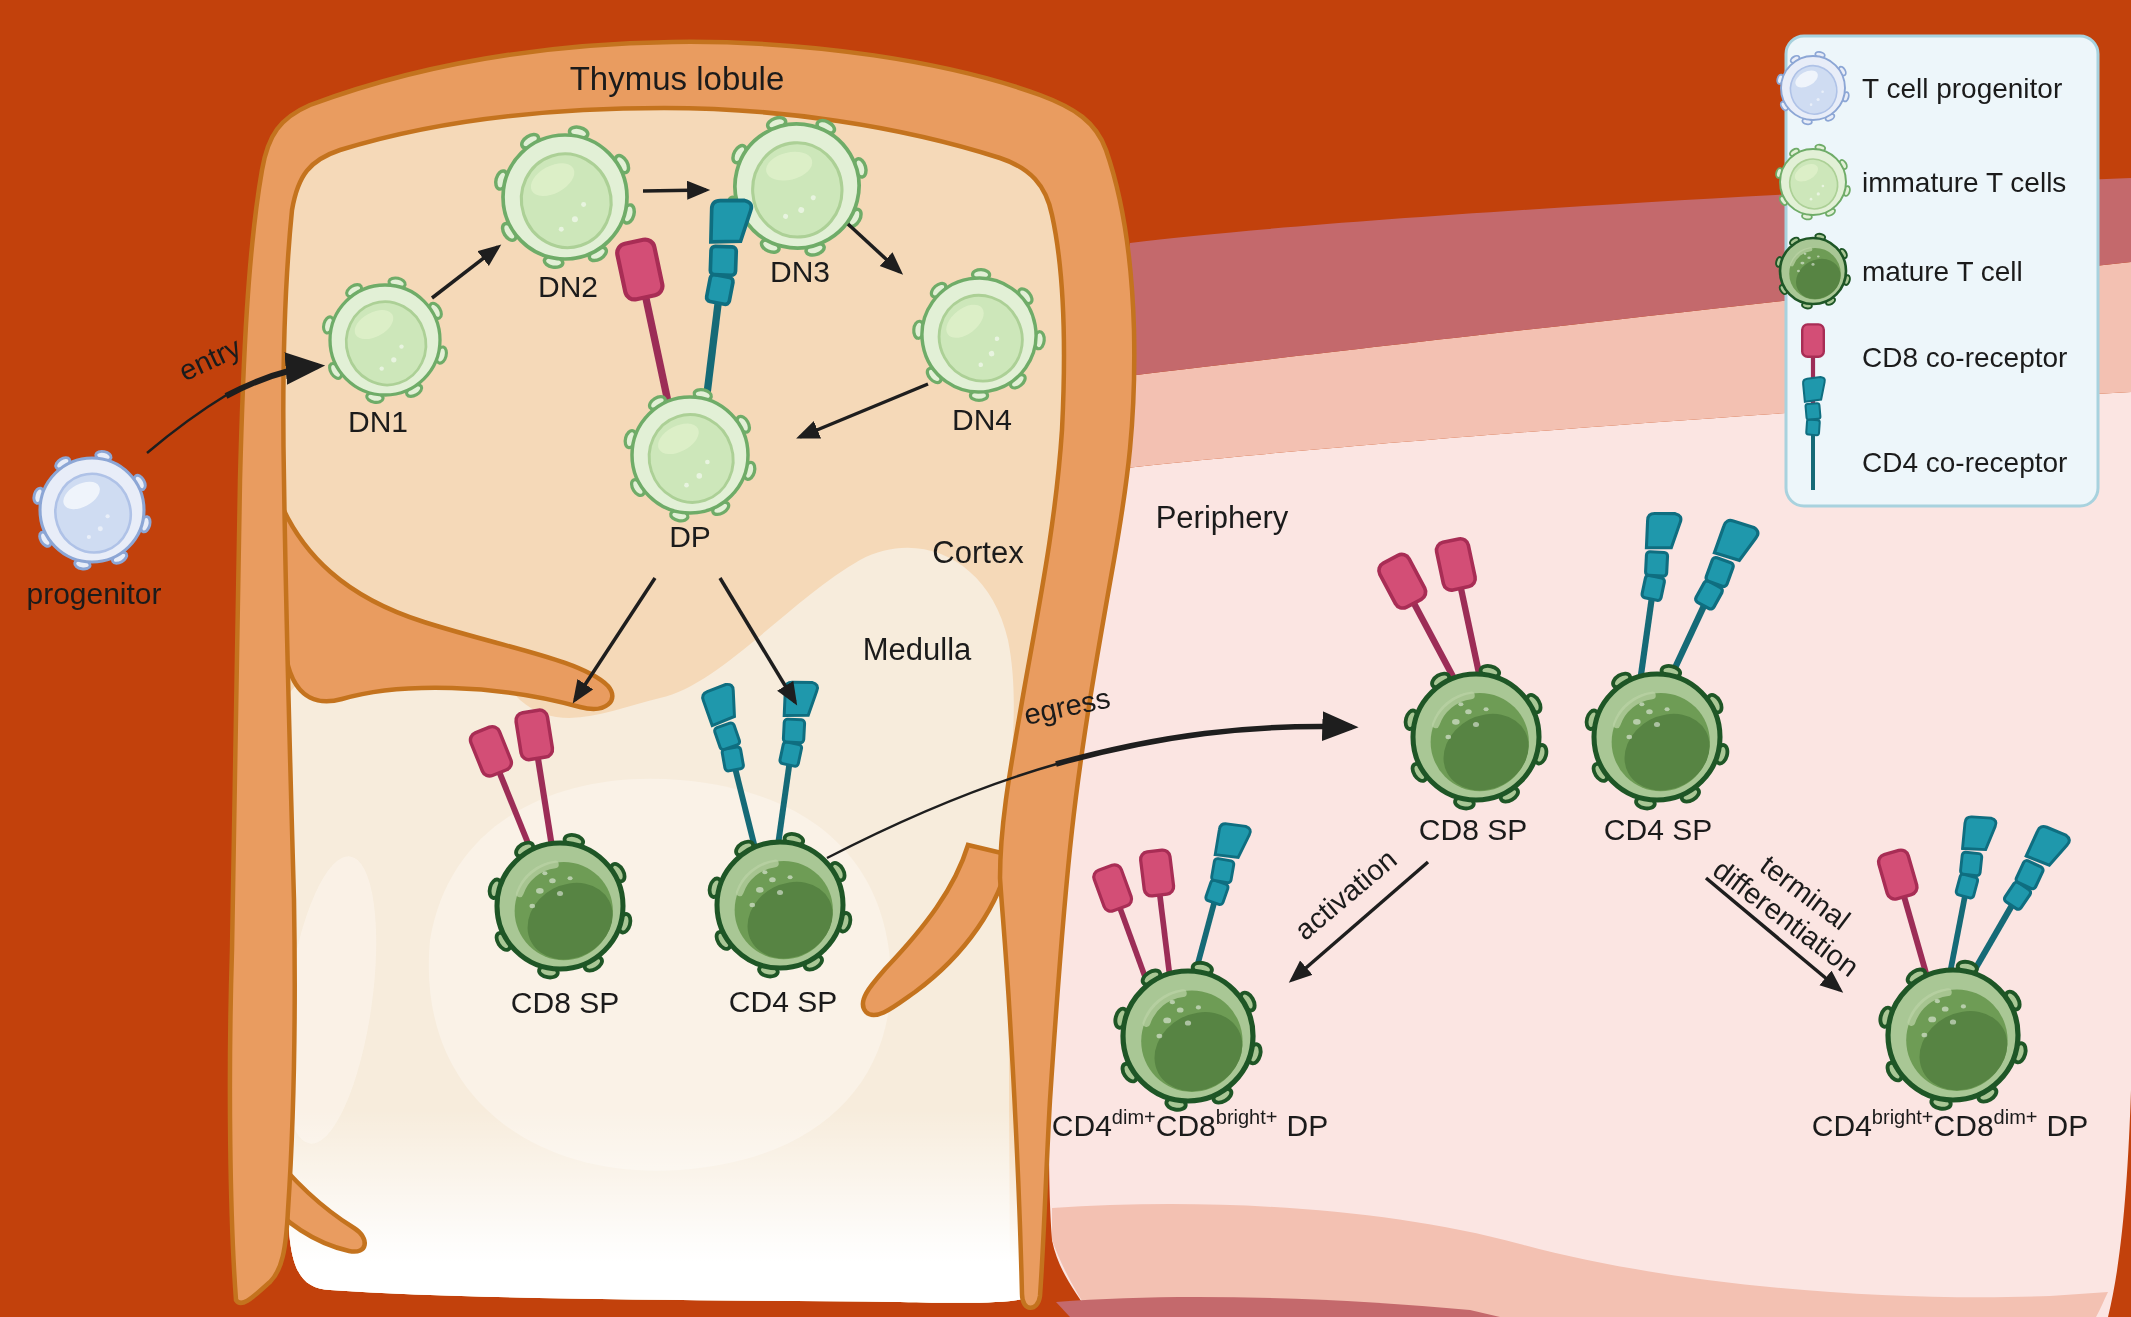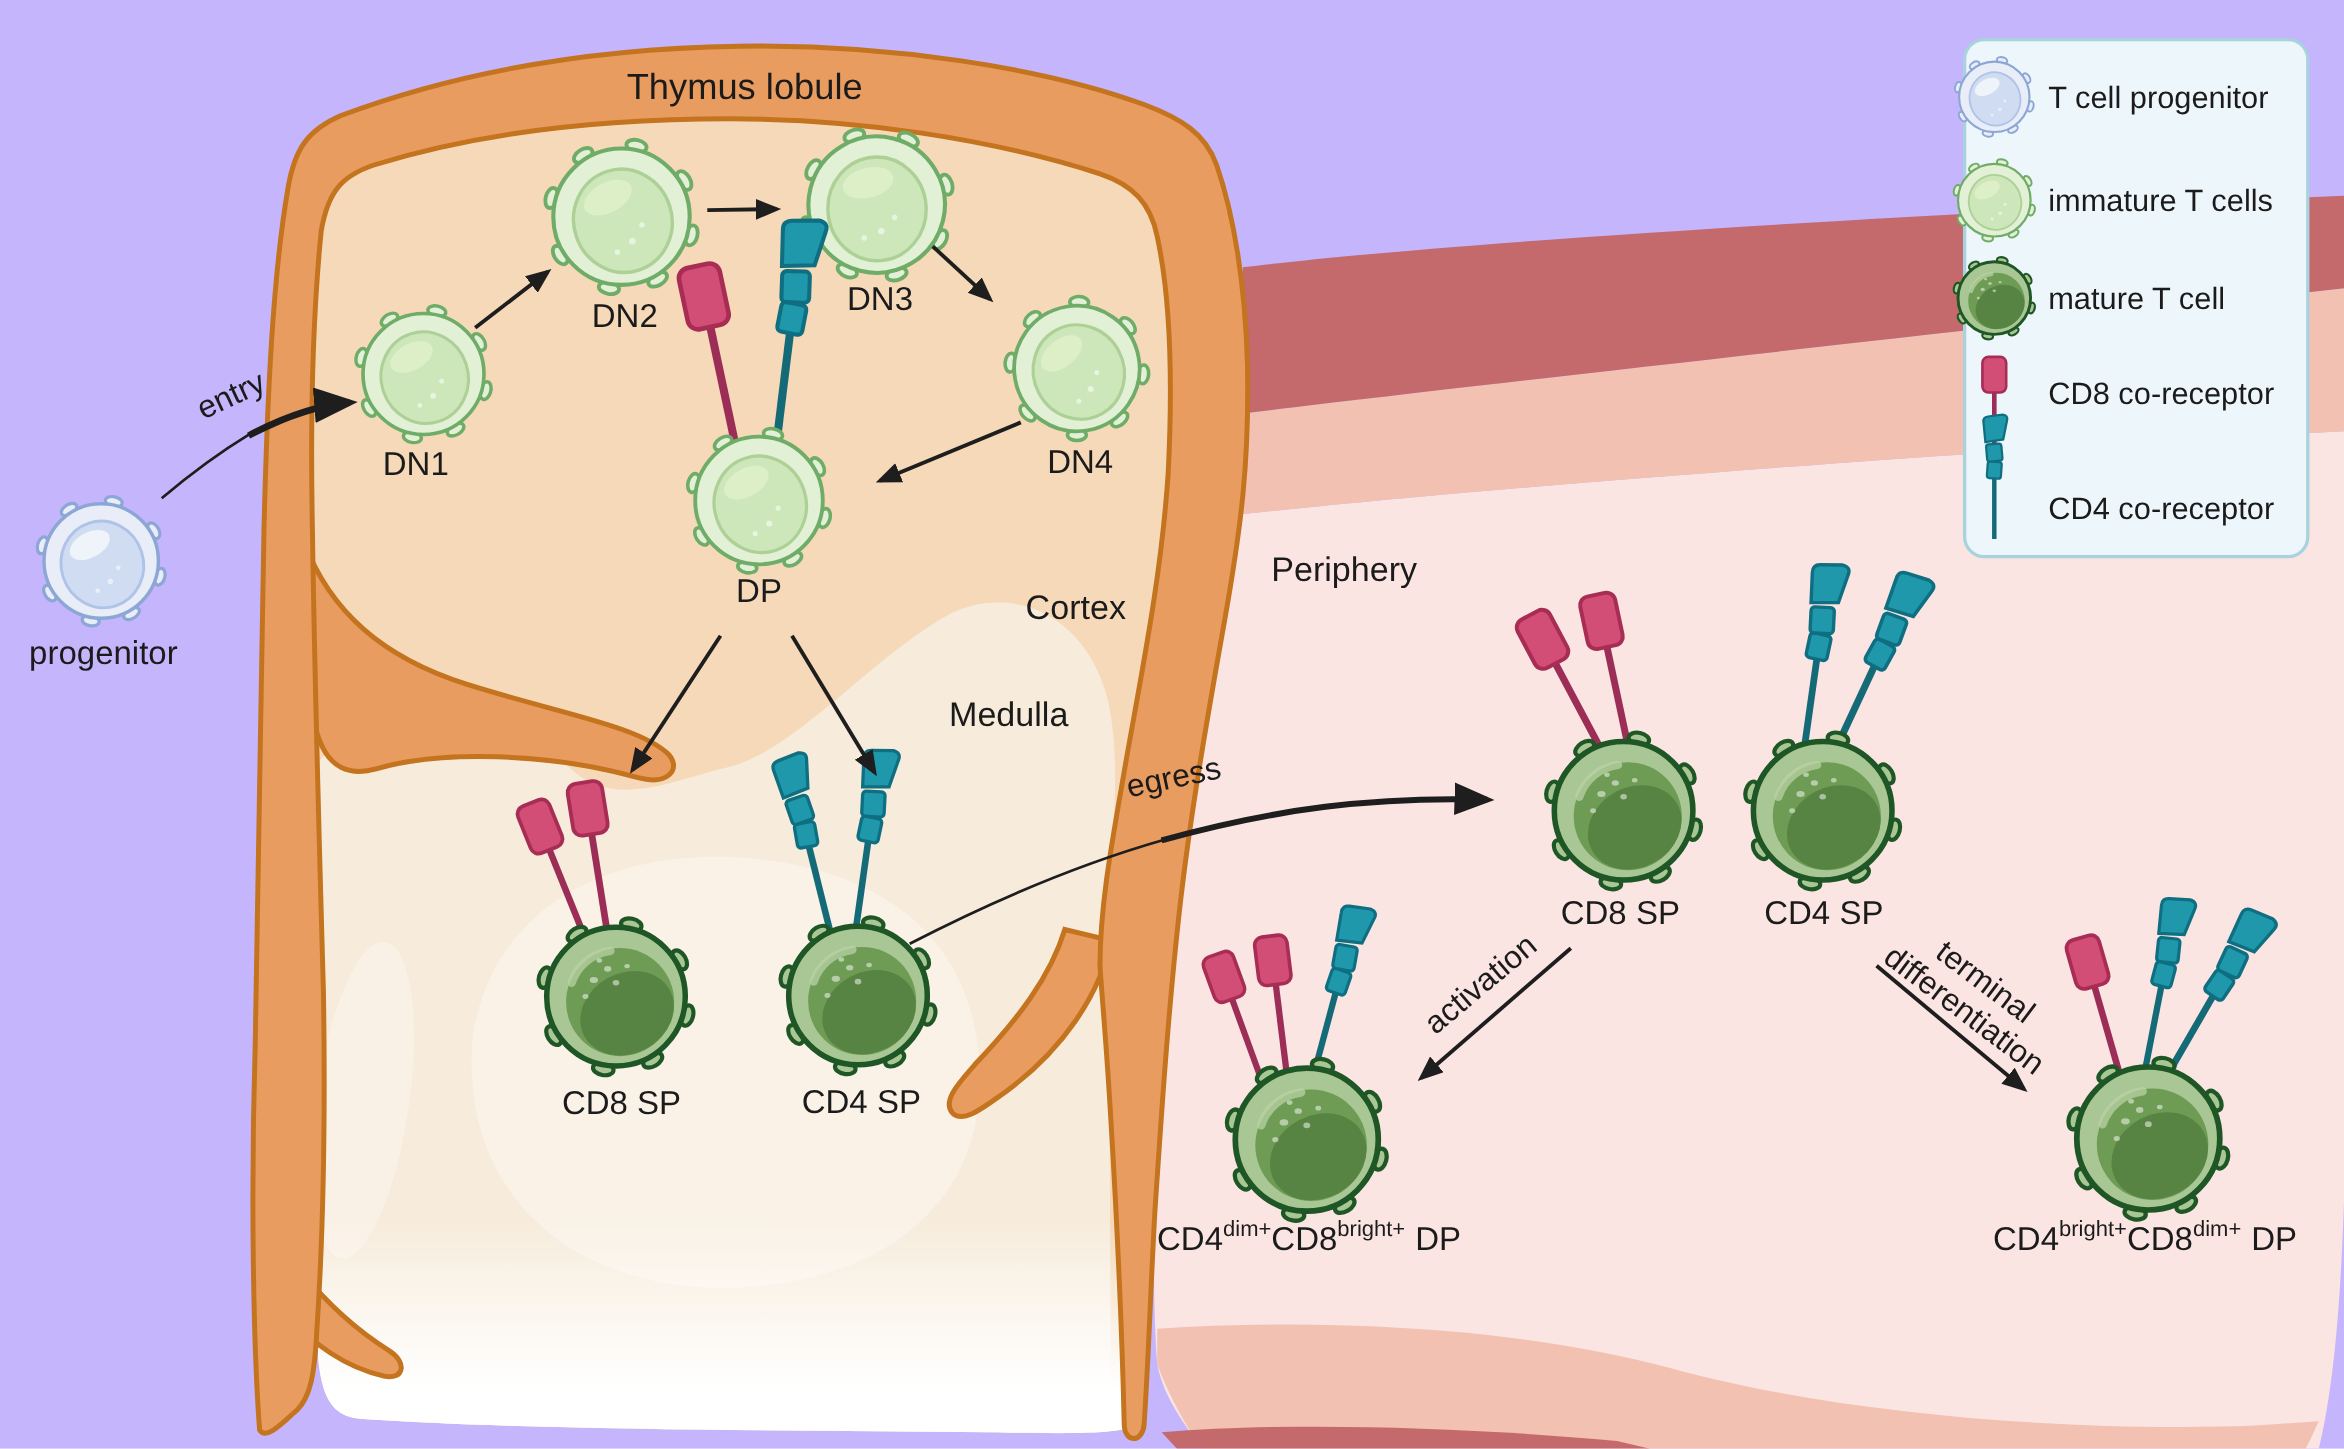--- a/index.html
+++ b/index.html
@@ -1,16 +1,16 @@
 <!DOCTYPE html>
 <html><head>
 <meta charset="utf-8">
 <style>
   html,body{margin:0;padding:0;background:#ffffff;}
-  .stage{position:relative;width:2131px;height:1317px;background:#c4b5fd;overflow:hidden;
+  .stage{position:relative;width:2131px;height:1317px;background:#c2410c;overflow:hidden;
          font-family:"Liberation Sans", sans-serif;}
   svg{display:block;}
   text{fill:#1b1b1b;font-family:"Liberation Sans", sans-serif;}
   .lbl{font-size:30px;}
   .region{font-size:31px;}
   .title{font-size:33px;}
   .flow{font-size:29px;}
   .legend-text{font-size:28px;}
   .sup{font-size:20px;}
   .arrow{stroke:#1e1e1e;fill:none;}

